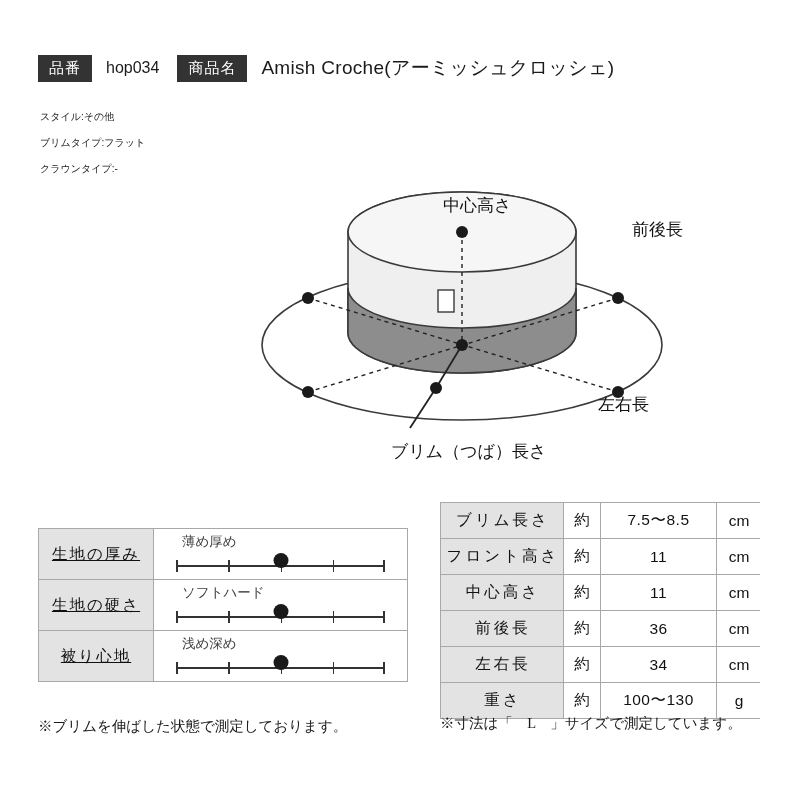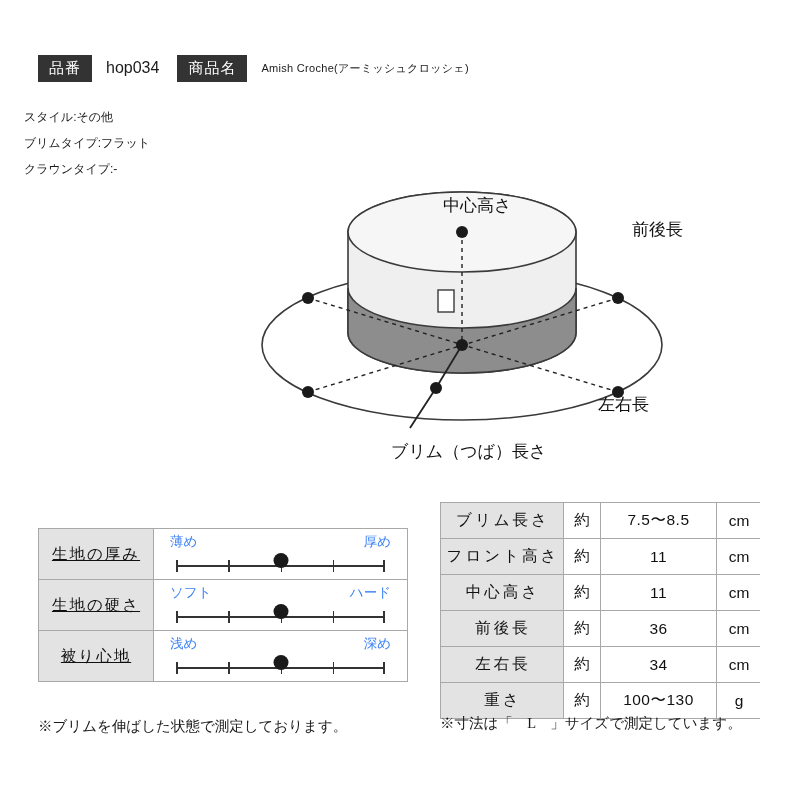--- a/index.html
+++ b/index.html
@@ -37,29 +37,29 @@
     line-height: 16px;
     white-space: nowrap;
   }
   .tag-value {
     font-size: 16px;
     color: #1a1a1a;
     padding: 0 18px 0 14px;
     white-space: nowrap;
   }
   .tag-value.name {
-    font-size: 11px;
+    font-size: 19px;
     letter-spacing: 0.3px;
   }
 
   .spec-lines {
     position: absolute;
-    left: 24px;
+    left: 40px;
     top: 104px;
-    font-size: 12px;
+    font-size: 10px;
     line-height: 26px;
     color: #1a1a1a;
   }
 
   
   .hat-wrap {
     position: absolute;
     left: 200px;
     top: 170px;
     width: 560px;
@@ -103,24 +103,23 @@
     position: relative;
     background: #ffffff;
     padding: 0;
   }
   .scale-ends {
     position: absolute;
     top: 4px;
     left: 0;
     right: 0;
     display: flex;
-    justify-content: space-between;
-    padding: 0 16px;
+    padding: 0 28px;
     font-size: 13.5px;
-    color: #3b82f6;
+    color: #404040;
   }
   .scale-axis {
     position: absolute;
     left: 22px;
     right: 22px;
     top: 31px;
     height: 12px;
   }
   .scale-axis .bar {
     position: absolute;

